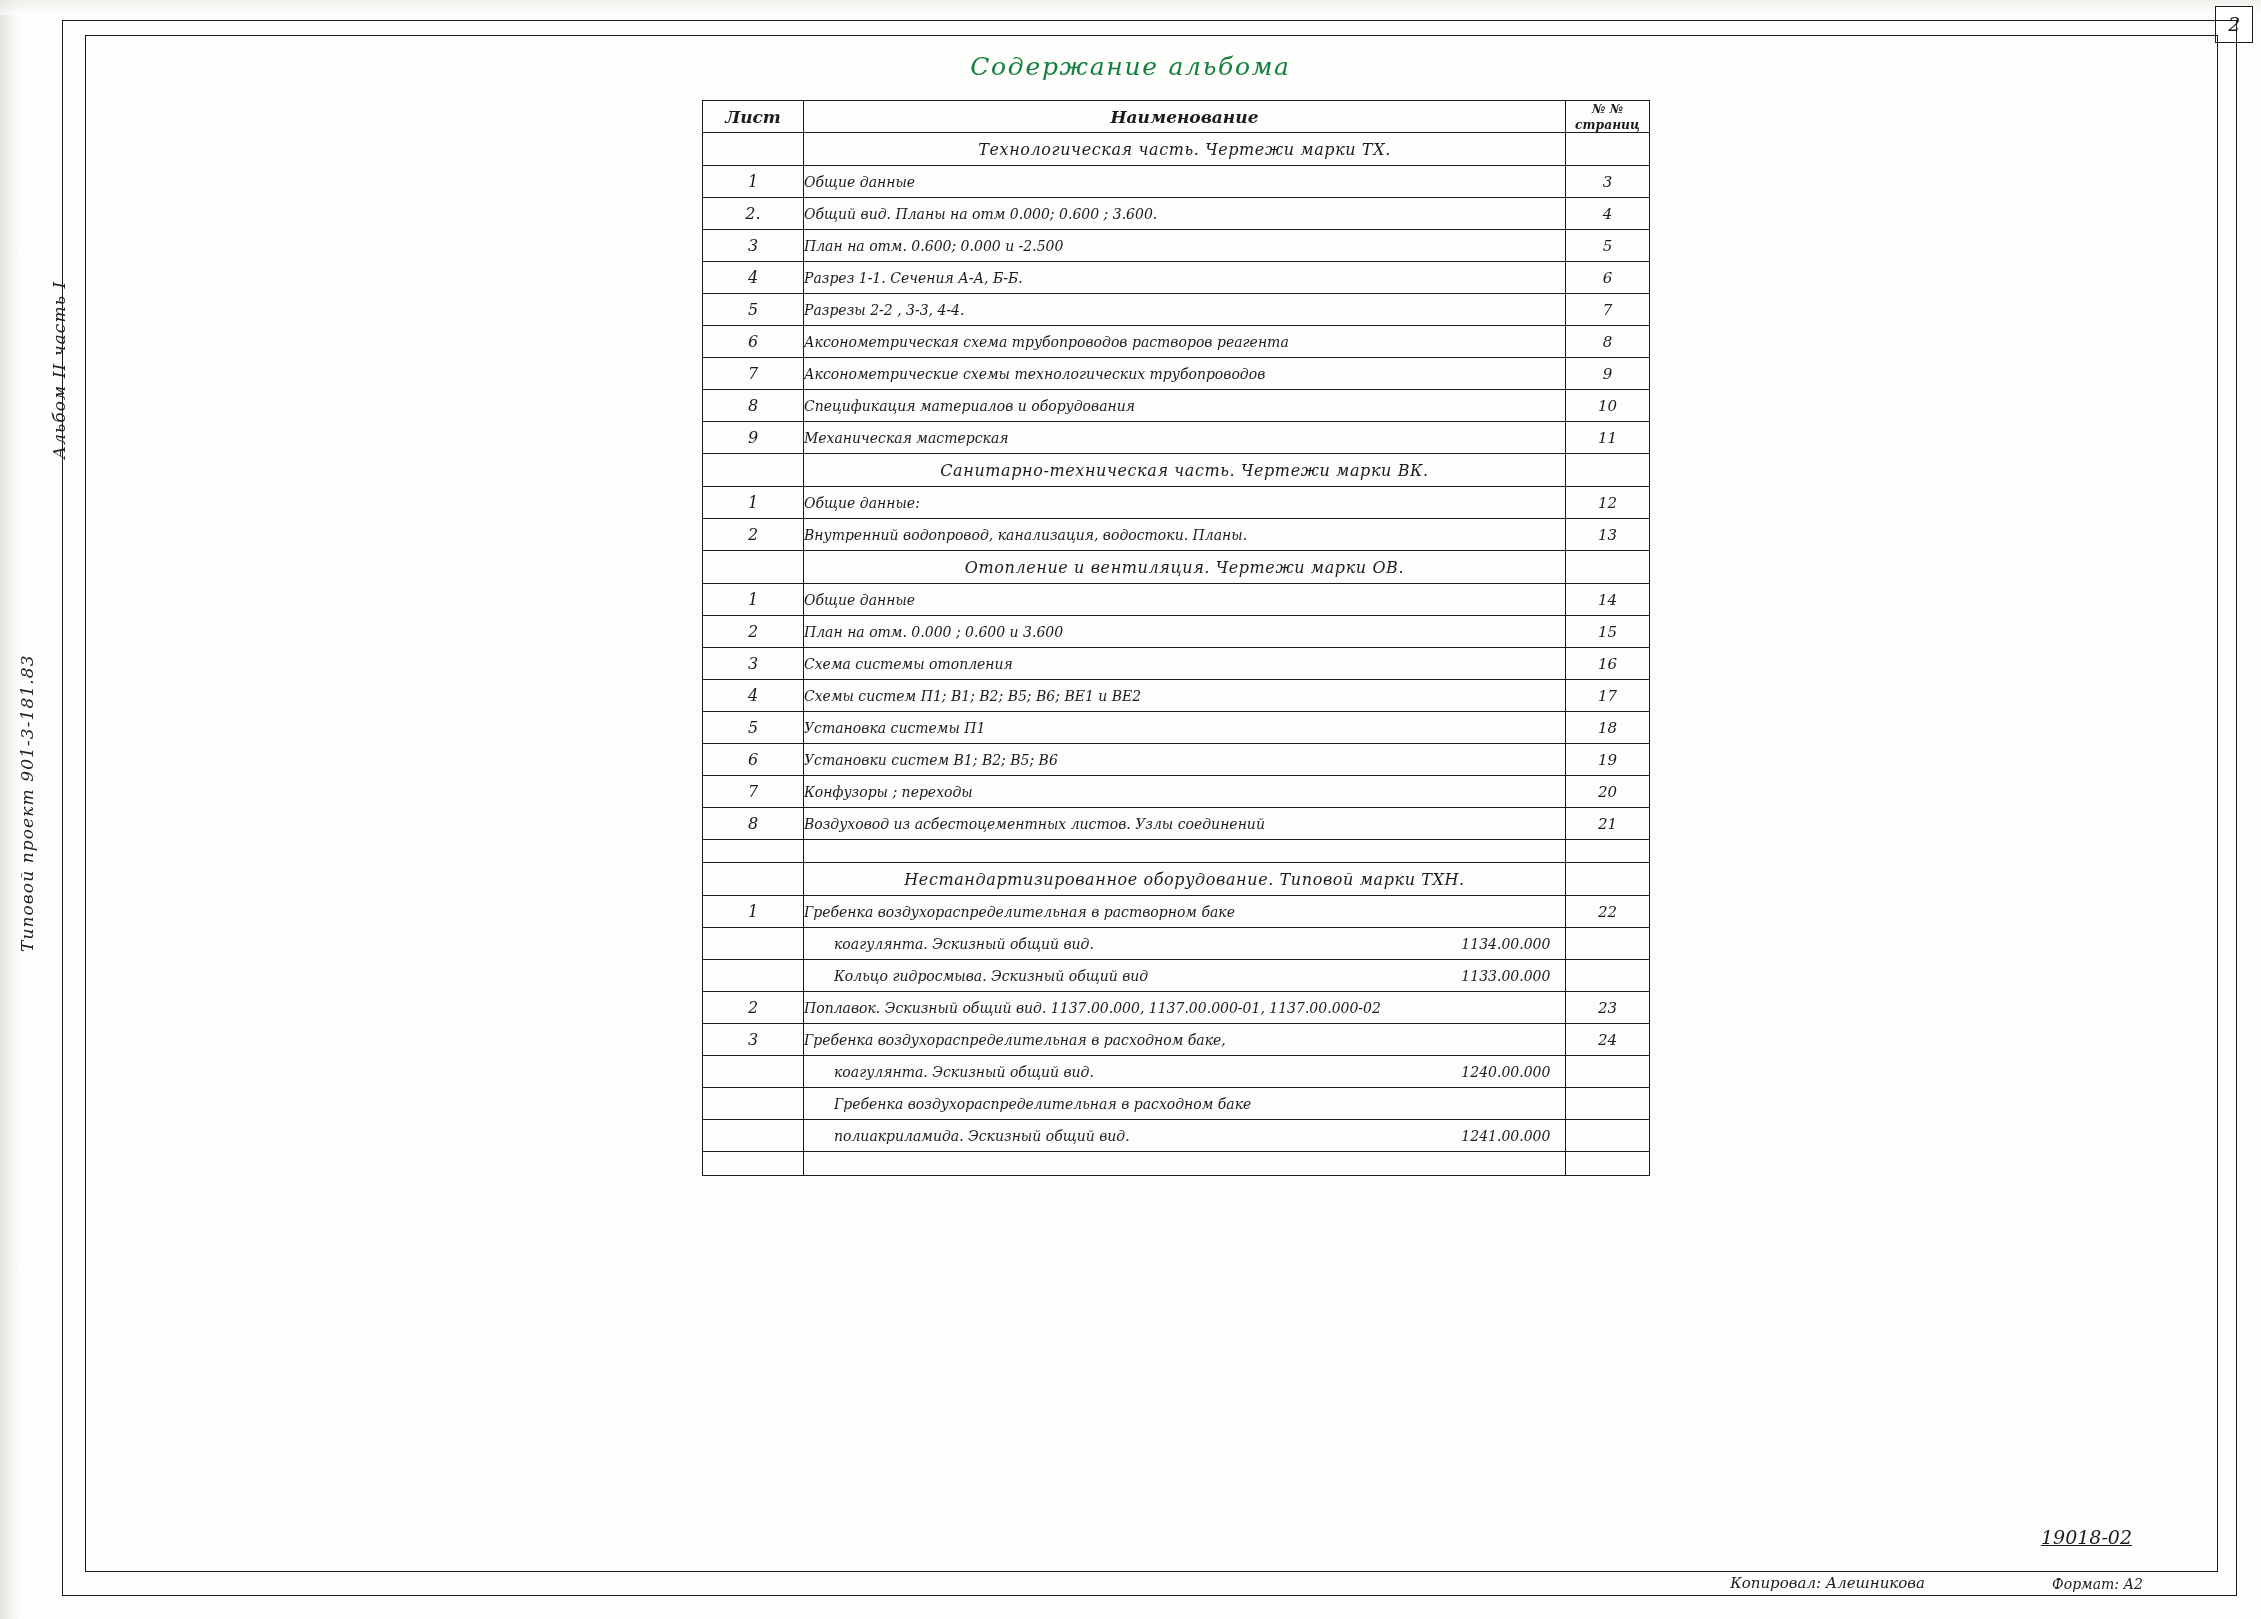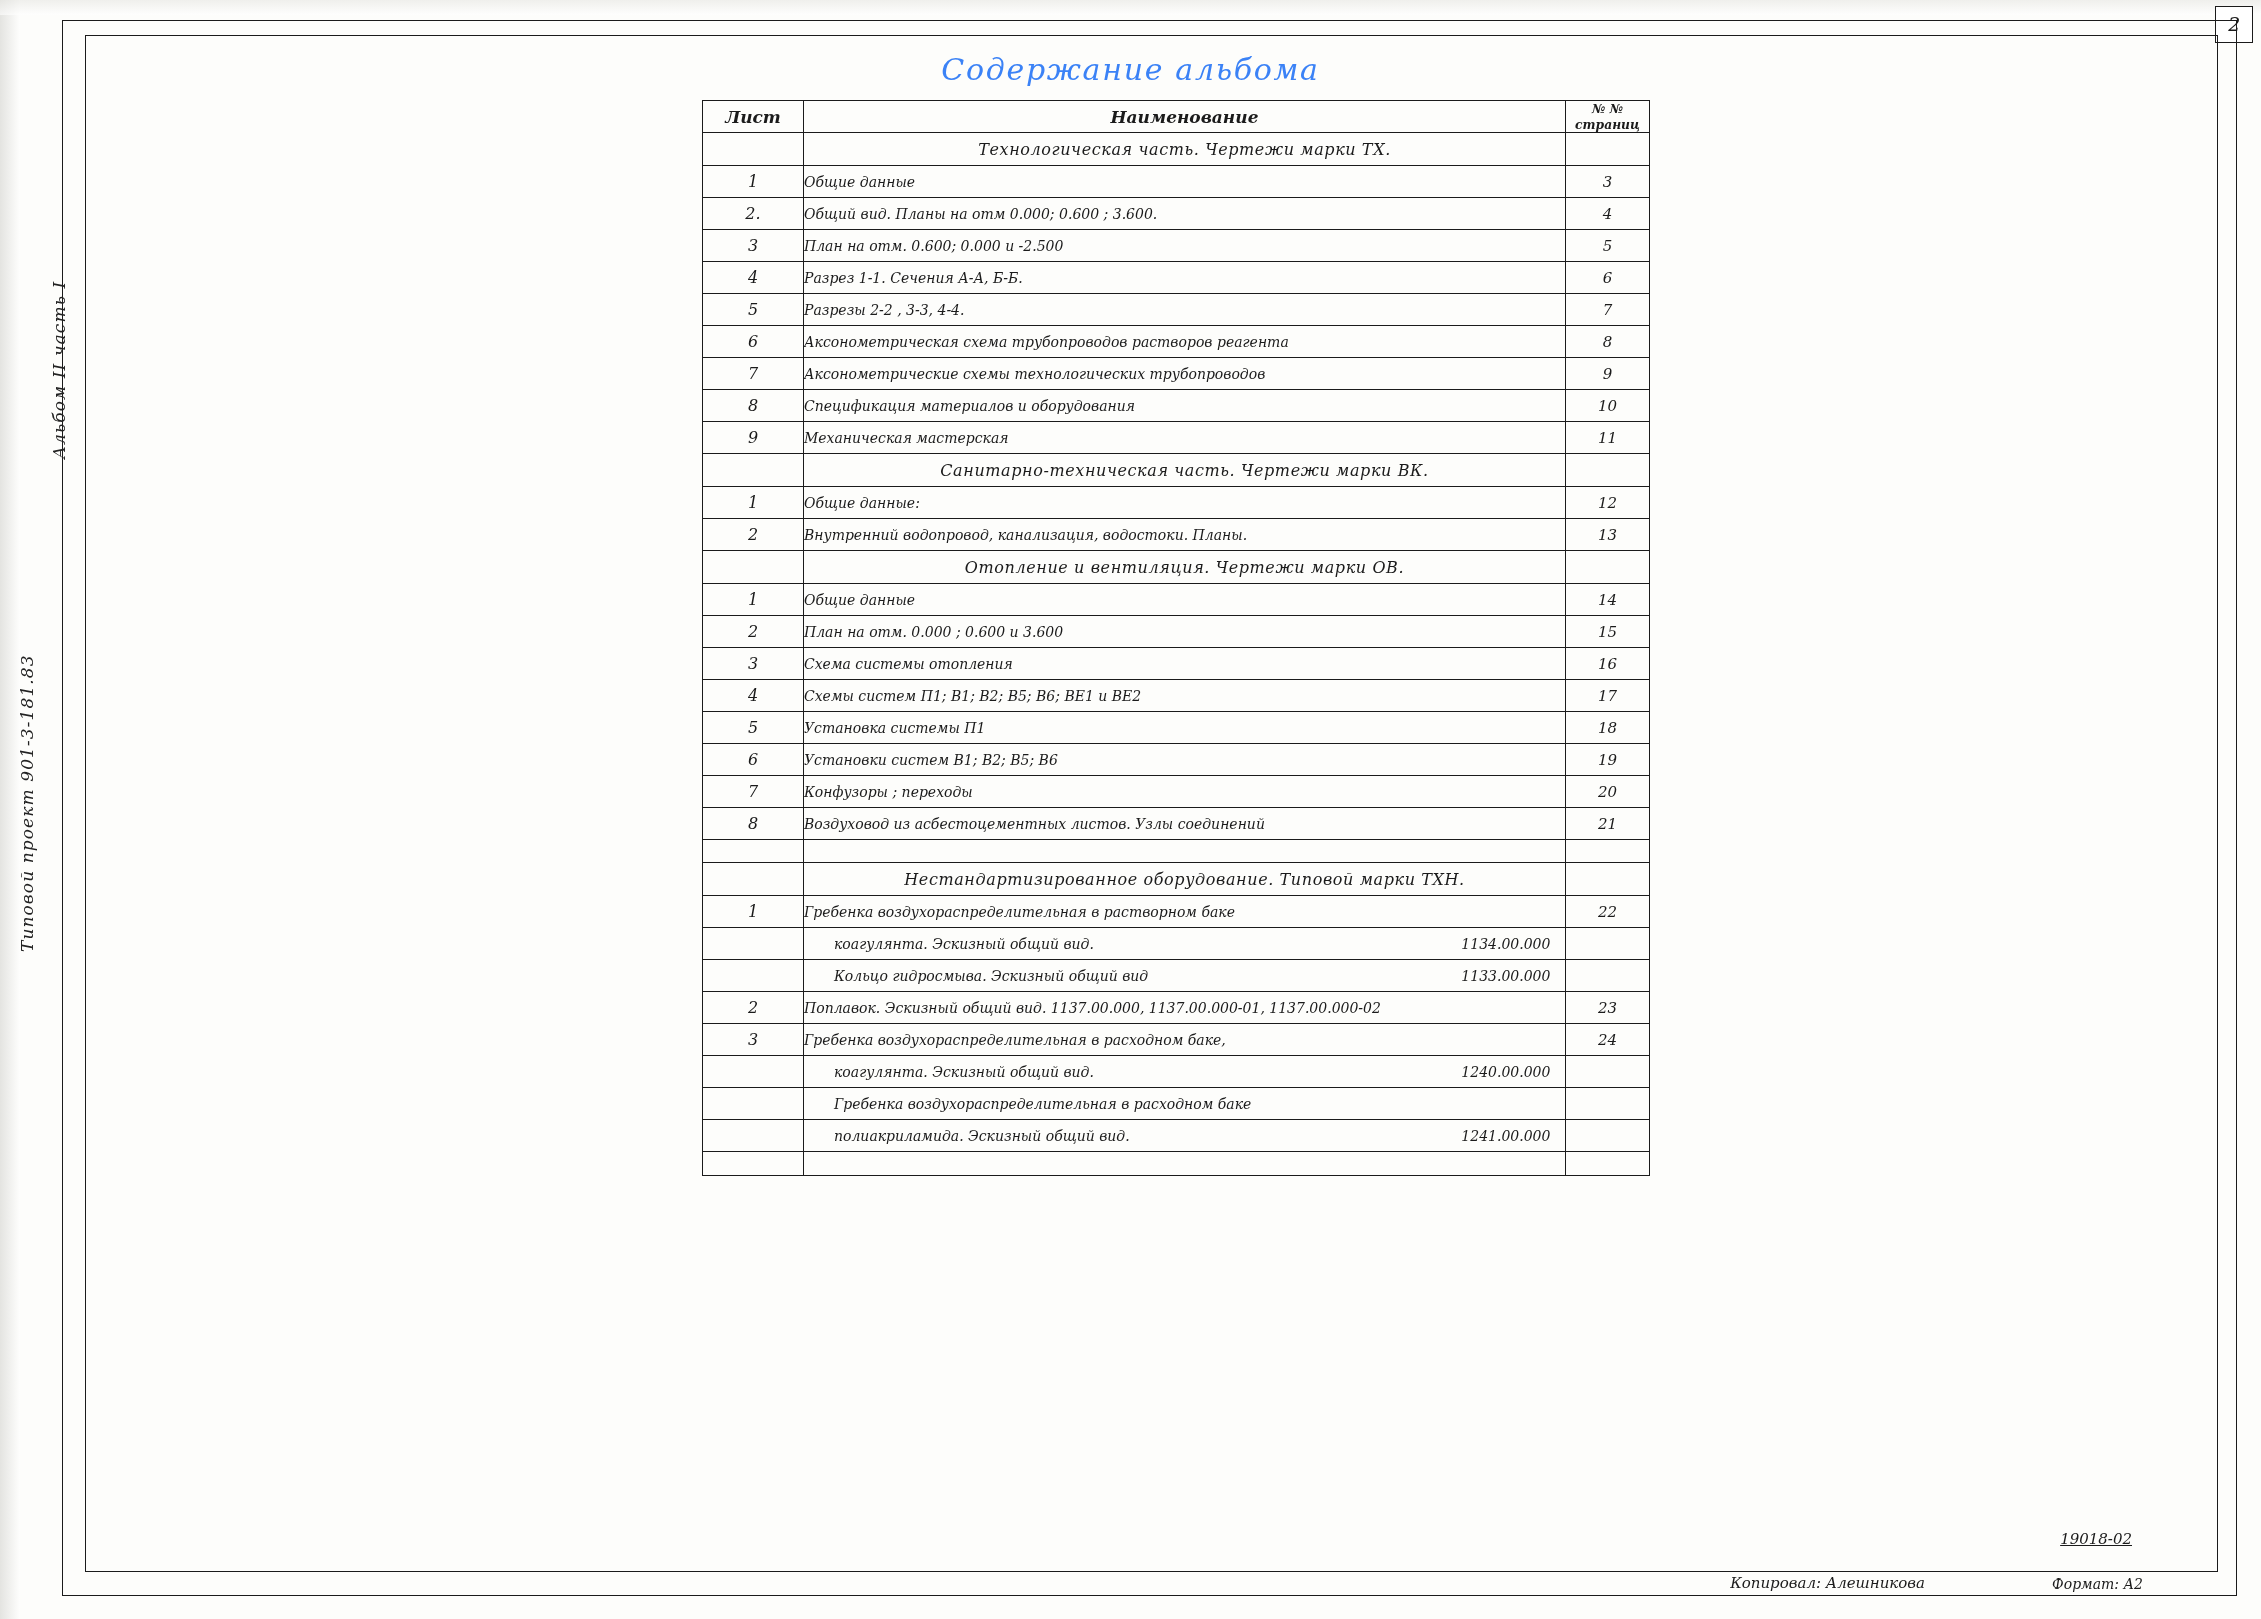--- a/index.html
+++ b/index.html
@@ -76,23 +76,23 @@
   }
   
   .doc-title {
     position: absolute;
     left: 0;
     right: 0;
     top: 52px;
     text-align: center;
     font-family: "DejaVu Serif", serif;
     font-style: italic;
-    font-size: 30px;
+    font-size: 25px;
     letter-spacing: 1.7px;
-    color: #3b82f6;
+    color: #15803d;
   }
   
   .toc-table {
     position: absolute;
     left: 686px;
     top: 100px;
     width: 946px;
     border-collapse: collapse;
     table-layout: fixed;
     font-family: "DejaVu Serif", serif;
@@ -152,21 +152,21 @@
     align-items: center;
     padding-right: 14.6px;
   }
   
   .stamp-code {
     position: absolute;
     right: 129px;
     bottom: 71px;
     font-family: "DejaVu Serif", serif;
     font-style: italic;
-    font-size: 15px;
+    font-size: 19px;
     text-decoration: underline;
   }
   .stamp-copy {
     position: absolute;
     right: 336px;
     bottom: 27px;
     font-family: "DejaVu Serif", serif;
     font-style: italic;
     font-size: 15px;
   }

